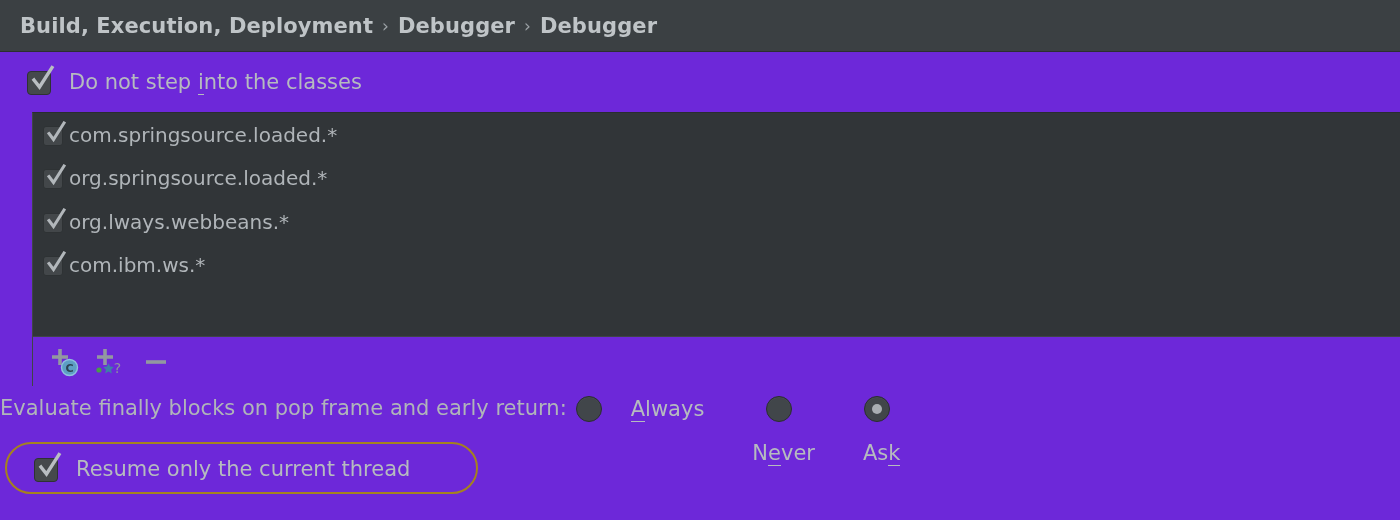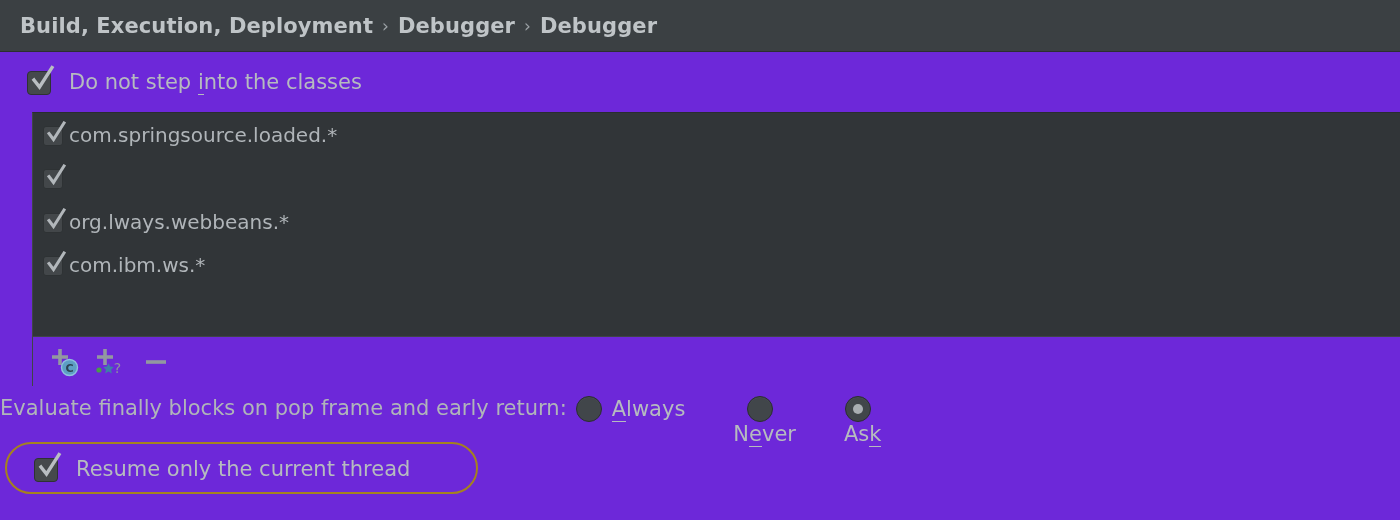--- a/index.html
+++ b/index.html
@@ -167,20 +167,21 @@
   }
   .radio-prompt {
     font-size: 21px;
     color: #b0b5b9;
     white-space: nowrap;
   }
   .radio-opt {
     display: flex;
     align-items: center;
     white-space: nowrap;
+    gap: 19px;
   }
   .rb {
     width: 26px;
     height: 26px;
     border-radius: 50%;
     background: #41464a;
     border: 1px solid #2a2e30;
     box-shadow: inset 0 1px 0 rgba(255,255,255,.04);
     box-sizing: border-box;
     position: relative;
@@ -262,20 +263,21 @@
       <span class="item-label">com.springsource.loaded.*</span>
     </div>
 
     <div class="list-item">
       <span class="cb small">
         <span class="box"></span>
         <svg class="tick" viewBox="0 0 23 25">
           <path d="M5 12.5 L9.5 18.5 L20 2" fill="none" stroke="#b2b7bb" stroke-width="3" stroke-linecap="square" stroke-linejoin="miter"></path>
         </svg>
       </span>
+      <span class="item-label">org.springsource.loaded.*</span>
     </div>
 
 
     <div class="list-item">
       <span class="cb small">
         <span class="box"></span>
         <svg class="tick" viewBox="0 0 23 25">
           <path d="M5 12.5 L9.5 18.5 L20 2" fill="none" stroke="#b2b7bb" stroke-width="3" stroke-linecap="square" stroke-linejoin="miter"></path>
         </svg>
       </span>

